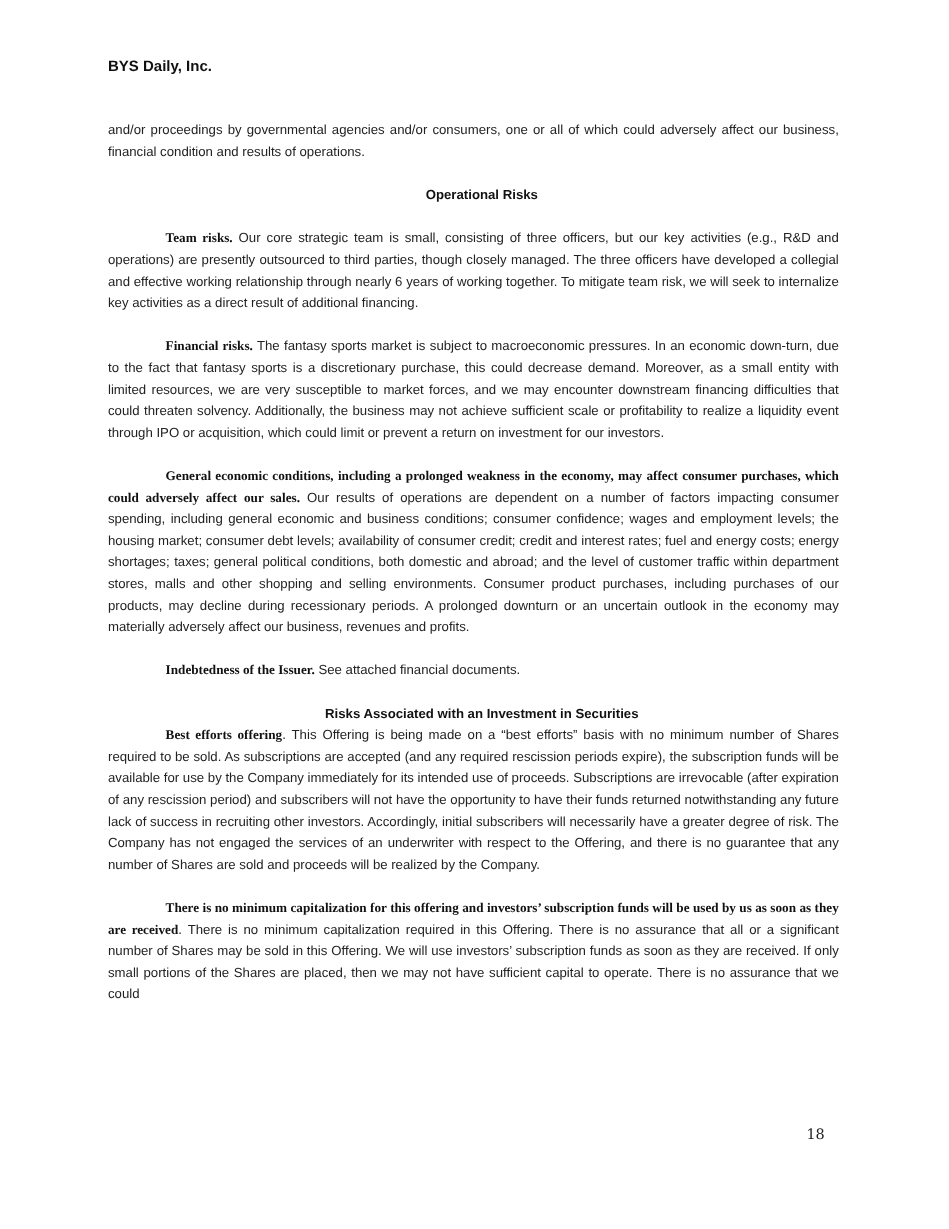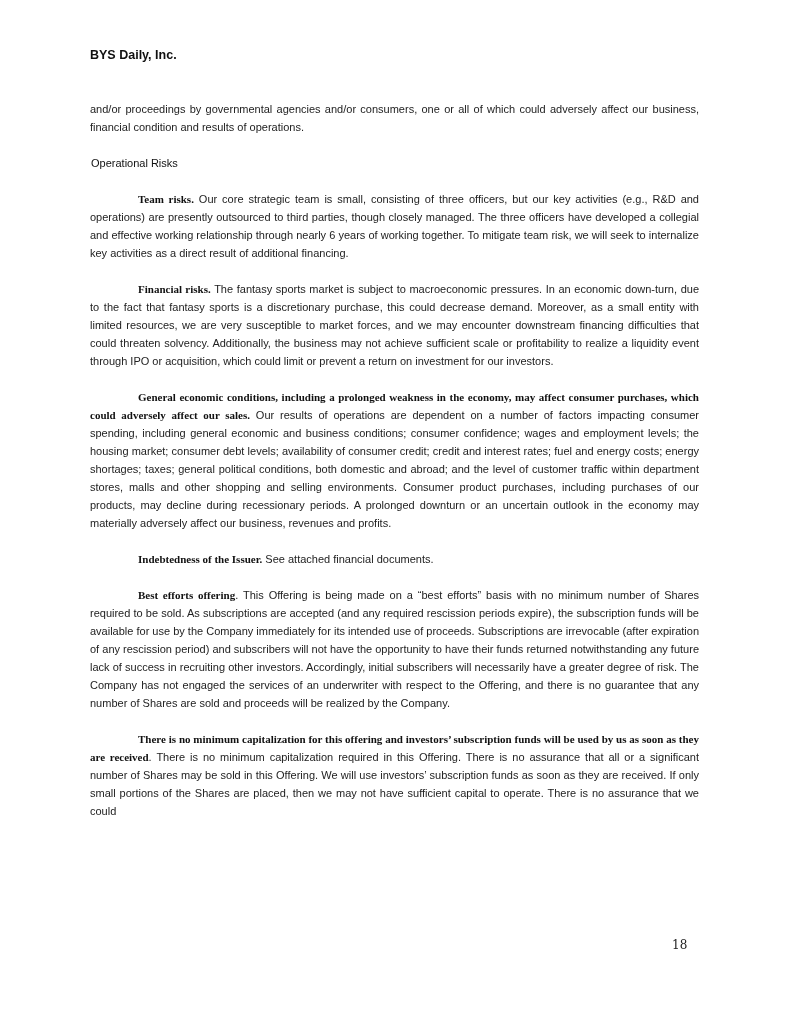--- a/index.html
+++ b/index.html
@@ -34,23 +34,24 @@
       color: #222;
     }
     .para {
       margin: 0 0 18px 0;
       text-align: justify;
     }
     .indent {
       text-indent: 48px;
     }
     .section-heading {
-      font-weight: normal;
-      margin: 0 0 18px 1px;
+      font-weight: bold;
+      margin: 0 0 18px 14px;
       color: #111;
+      text-align: center;
     }
     .section-heading.tight {
       margin-bottom: 0;
     }
     .bold {
       font-weight: bold;
       color: #111;
       font-family: Liberation Serif, serif;
     }
     .page-number {
@@ -75,19 +76,20 @@
   <div class="section-heading">Operational Risks</div>
 
   <p class="para indent"><span class="bold">Team risks.</span><span>  Our core strategic team is small, consisting of three officers, but our key activities (e.g., R&amp;D and operations) are presently outsourced to third parties, though closely managed. The three officers have developed a collegial and effective working relationship through nearly 6 years of working together.  To mitigate team risk, we will seek to internalize key activities as a direct result of additional financing.</span></p>
 
   <p class="para indent"><span class="bold">Financial risks.</span><span>  The fantasy sports market is subject to macroeconomic pressures.  In an economic down-turn, due to the fact that fantasy sports is a discretionary purchase, this could decrease demand.  Moreover, as a small entity with limited resources, we are very susceptible to market forces, and we may encounter downstream financing difficulties that could threaten solvency.  Additionally, the business may not achieve sufficient scale or profitability to realize a liquidity event through IPO or acquisition, which could limit or prevent a return on investment for our investors.</span></p>
 
   <p class="para indent"><span class="bold">General economic conditions, including a prolonged weakness in the economy, may affect consumer purchases, which could adversely affect our sales.</span><span>  Our results of operations are dependent on a number of factors impacting consumer spending, including general economic and business conditions; consumer confidence; wages and employment levels; the housing market; consumer debt levels; availability of consumer credit; credit and interest rates; fuel and energy costs; energy shortages; taxes; general political conditions, both domestic and abroad; and the level of customer traffic within department stores, malls and other shopping and selling environments. Consumer product purchases, including purchases of our products, may decline during recessionary periods. A prolonged downturn or an uncertain outlook in the economy may materially adversely affect our business, revenues and profits.</span></p>
 
   <p class="para indent"><span class="bold">Indebtedness of the Issuer.</span><span>  See attached financial documents.</span></p>
 
+  <div class="section-heading tight">Risks Associated with an Investment in Securities</div>
 
   <p class="para indent"><span class="bold">Best efforts offering</span><span>. This Offering is being made on a “best efforts” basis with no minimum number of Shares required to be sold. As subscriptions are accepted (and any required rescission periods expire), the subscription funds will be available for use by the Company immediately for its intended use of proceeds. Subscriptions are irrevocable (after expiration of any rescission period) and subscribers will not have the opportunity to have their funds returned notwithstanding any future lack of success in recruiting other investors. Accordingly, initial subscribers will necessarily have a greater degree of risk.  The Company has not engaged the services of an underwriter with respect to the Offering, and there is no guarantee that any number of Shares are sold and proceeds will be realized by the Company.</span></p>
 
   <p class="para indent"><span class="bold">There is no minimum capitalization for this offering and investors’ subscription funds will be used by us as soon as they are received</span><span>.  There is no minimum capitalization required in this Offering. There is no assurance that all or a significant number of Shares may be sold in this Offering. We will use investors’ subscription funds as soon as they are received. If only small portions of the Shares are placed, then we may not have sufficient capital to operate. There is no assurance that we could</span></p>
 </div>
 
 <div class="page-number">18</div>
 
 </body></html>

